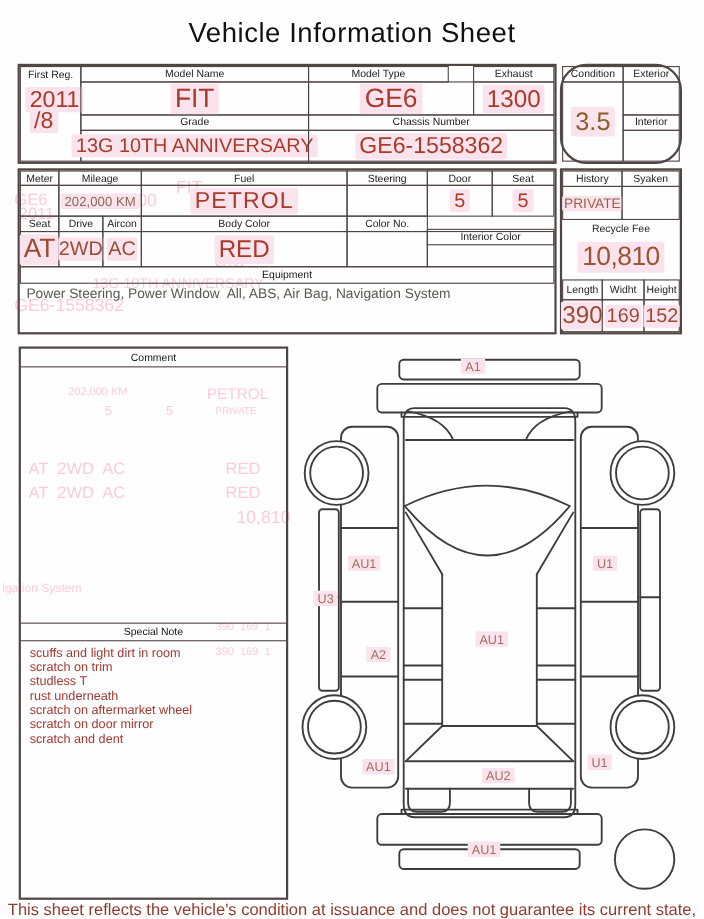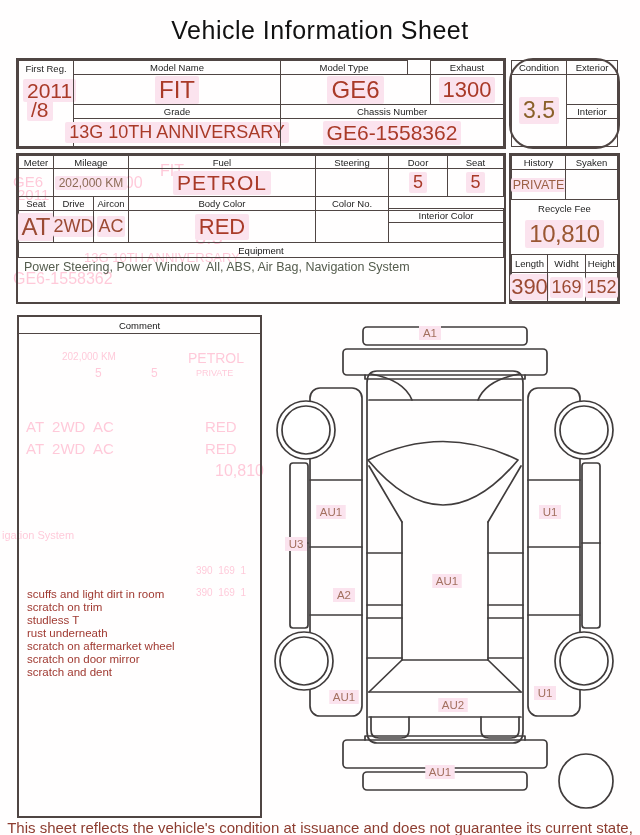--- a/index.html
+++ b/index.html
@@ -167,20 +167,21 @@
     <div class="cell val" style="left:36px;top:117px;width:39px;height:30px;font-size:18px;">
         <span class="hl v-dim" style="padding:0 1px;">169</span>
       </div>
     <div class="cell val" style="left:74px;top:117px;width:33px;height:30px;font-size:18px;">
         <span class="hl v-dim" style="padding:0 1px;">152</span>
       </div>
   </div>
 
   <div class="blk" style="left:17px;top:315px;width:245px;height:503px;">
     <div class="band abs" style="left:0;top:0;width:241px;height:17px;border-bottom:1px solid var(--border);">Comment</div>
+    <div class="band abs" style="left:0;top:249px;width:241px;height:17px;border-top:1px solid var(--border);border-bottom:1px solid var(--border);">Special Note</div>
     <div class="notes" style="left:8px;top:271px;width:228px;">
       <div>scuffs and light dirt in room</div>
       <div>scratch on trim</div>
       <div>studless T</div>
       <div>rust underneath</div>
       <div>scratch on aftermarket wheel</div>
       <div>scratch on door mirror</div>
       <div>scratch and dent</div>
     </div>
   </div>

